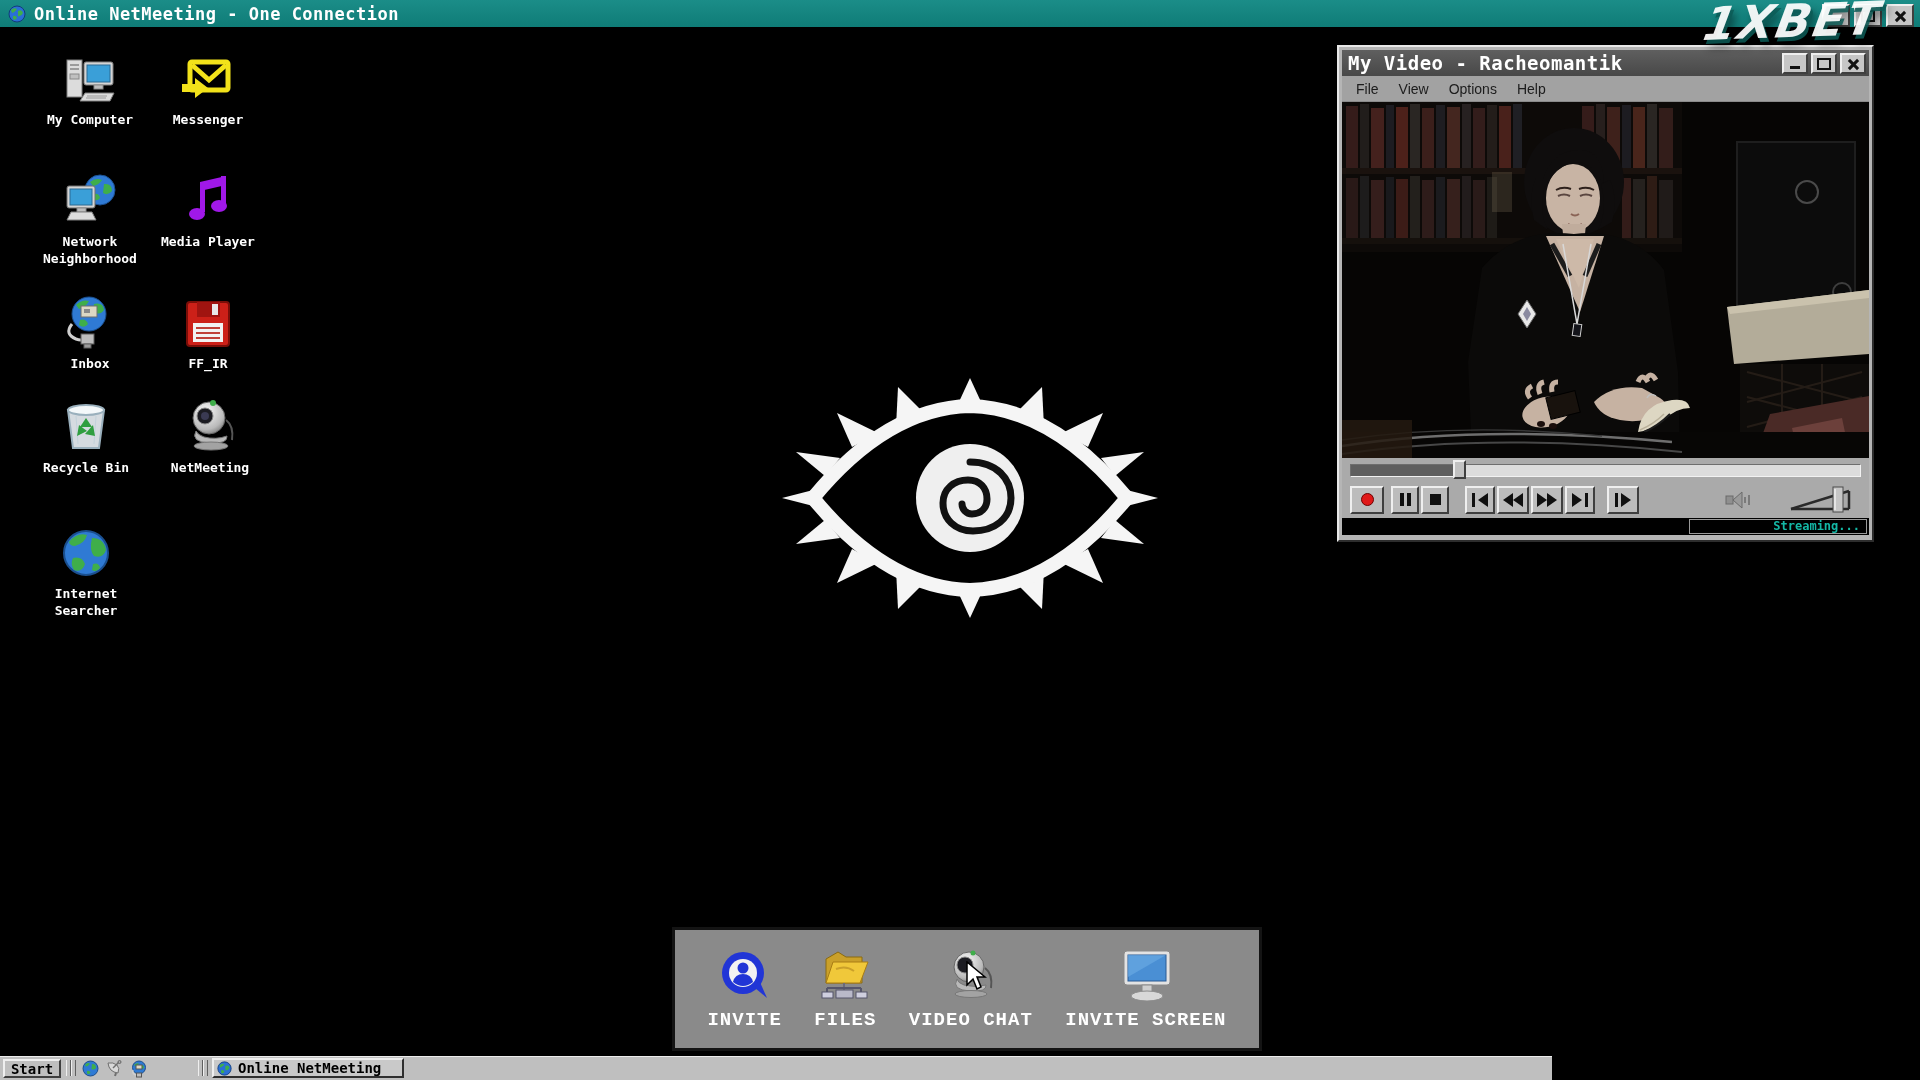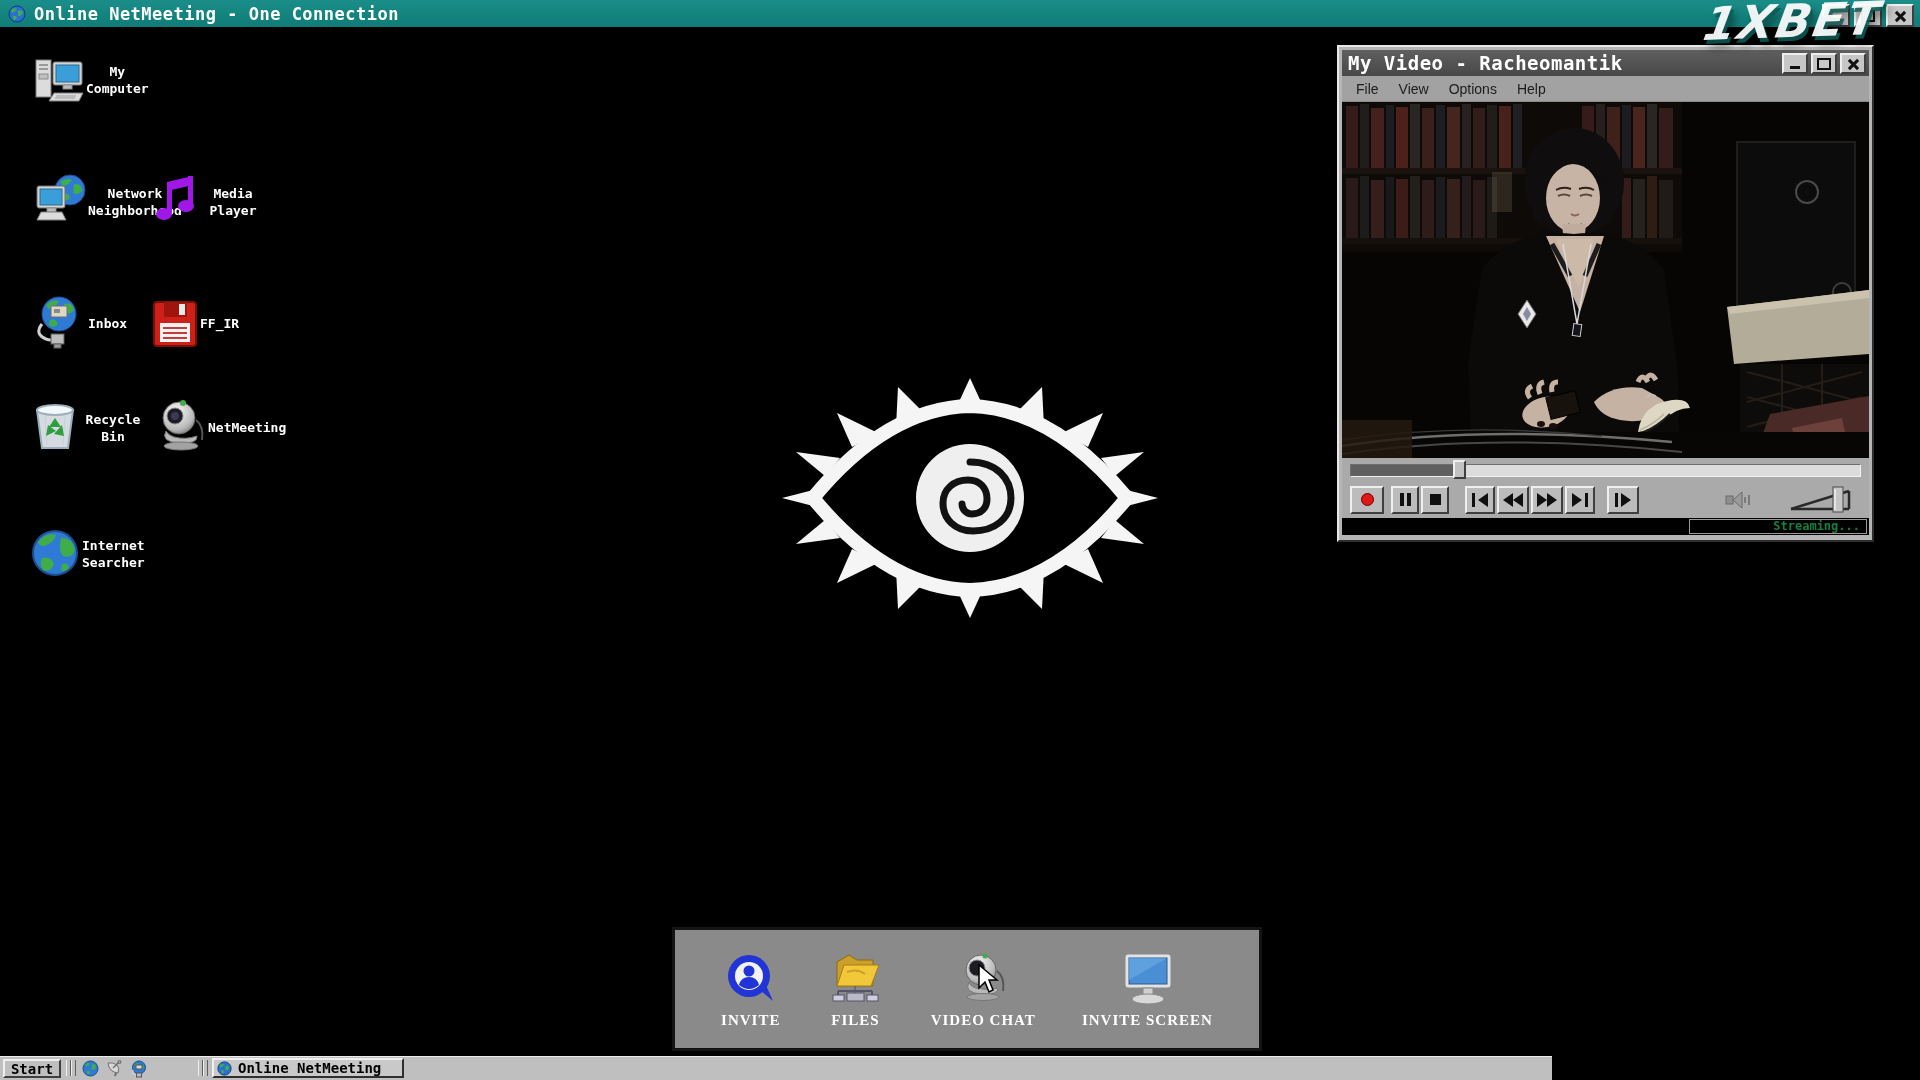--- a/index.html
+++ b/index.html
@@ -21,21 +21,21 @@
   .wbtn .g-cls::before{transform:rotate(45deg);} .wbtn .g-cls::after{transform:rotate(-45deg);}
   .wbtn-sm{width:22px;height:17px;}
 
   
   #watermark{position:absolute;top:-6px;right:40px;z-index:6;pointer-events:none;
     font-family:"DejaVu Sans", sans-serif;font-style:italic;font-weight:900;font-size:46px;
     color:rgba(255,255,255,.93);transform:skewX(-12deg) rotate(-2deg);
     text-shadow:3px 4px 0 rgba(12,90,86,.85), 6px 8px 8px rgba(0,0,0,.45);letter-spacing:2px;}
 
   
-  .dicon{position:absolute;width:116px;display:flex;align-items:center;cursor:default;}
+  .dicon{position:absolute;width:116px;display:flex;flex-direction:column;align-items:center;cursor:default;}
   .dicon .ic{height:58px;display:flex;align-items:flex-end;justify-content:center;}
   .dlabel{margin-top:5px;max-width:96px;text-align:center;color:#fff;font-weight:bold;
           font-size:13px;line-height:17px;}
 
   
   #eye{position:absolute;left:775px;top:348px;}
 
   
   #video-window{position:absolute;left:1337px;top:45px;width:537px;height:497px;
     background:#b5b5b5;border:2px solid;border-color:#e8e8e8 #2d2d2d #2d2d2d #e8e8e8;
@@ -58,28 +58,28 @@
   .cbtn{height:28px;background:#bcbcbc;border:2px solid;border-color:#efefef #3f3f3f #3f3f3f #efefef;
     display:flex;align-items:center;justify-content:center;gap:3px;box-sizing:border-box;}
   .dot{width:11px;height:11px;border-radius:50%;background:#e01818;border:1px solid #6d0000;}
   .sq{width:11px;height:11px;background:#101010;}
   .pbar{width:4px;height:13px;background:#101010;}
   .tri-l{width:0;height:0;border-top:7px solid transparent;border-bottom:7px solid transparent;border-right:10px solid #101010;}
   .tri-r{width:0;height:0;border-top:7px solid transparent;border-bottom:7px solid transparent;border-left:10px solid #101010;}
   .vbar{width:3px;height:14px;background:#101010;}
   #vw-status{height:17px;background:#000;position:relative;}
   #status-box{position:absolute;right:2px;top:1px;width:170px;height:13px;border:1px solid #9a9a9a;
-    color:#15803d;font-size:12px;font-weight:bold;text-align:right;padding-right:6px;line-height:13px;}
+    color:#14b8a6;font-size:12px;font-weight:bold;text-align:right;padding-right:6px;line-height:13px;}
 
   
   #action-panel{position:absolute;left:672px;top:927px;width:590px;height:124px;background:#8a8a8a;
     border:3px solid #141414;box-sizing:border-box;display:flex;justify-content:space-evenly;align-items:center;}
   .act{display:flex;flex-direction:column;align-items:center;}
   .act .ic{height:58px;display:flex;align-items:center;justify-content:center;position:relative;}
-  .alabel{margin-top:4px;color:#fff;font-family:Liberation Serif, serif;font-weight:bold;font-size:15px;letter-spacing:1px;text-align:right;}
+  .alabel{margin-top:4px;color:#fff;font-family:Liberation Mono, monospace;font-weight:bold;font-size:19px;letter-spacing:1px;text-align:right;}
 
   
   #taskbar{position:absolute;left:0;bottom:0;width:1552px;height:23px;background:#bfbfbf;
     border-top:1px solid #ececec;}
   #start-btn{position:absolute;left:3px;top:2px;width:58px;height:19px;background:#bfbfbf;
     border:2px solid;border-color:#efefef #3f3f3f #3f3f3f #efefef;box-sizing:border-box;
     display:flex;align-items:center;justify-content:center;color:#000;font-weight:bold;font-size:14px;}
   .tsep{position:absolute;top:3px;width:3px;height:16px;border-left:1px solid #efefef;border-right:1px solid #5f5f5f;}
   .tray-ic{position:absolute;top:3px;}
   #task-btn{position:absolute;left:212px;top:1px;width:192px;height:20px;background:#c9c9c9;
@@ -122,20 +122,30 @@
         <rect x="24" y="13" width="23" height="17" fill="#3a9fd8" stroke="#2a6a94"></rect>
         <rect x="31" y="33" width="9" height="4" fill="#bdbdbd" stroke="#8a8a8a"></rect>
         <polygon points="22,41 51,41 47,49 17,49" fill="#dcdcdc" stroke="#7e7e7e"></polygon>
         <line x1="24" y1="44" x2="44" y2="44" stroke="#9a9a9a"></line>
           <line x1="23" y1="46" x2="43" y2="46" stroke="#9a9a9a"></line>
       </svg>
     </div>
     <div class="dlabel">My Computer</div>
   </div>
 
+  <div class="dicon" style="left:150px;top:48px;">
+    <div class="ic">
+      <svg width="56" height="54" viewBox="0 0 56 54">
+        <rect x="10" y="10" width="38" height="28" rx="2" fill="none" stroke="#f2e21a" stroke-width="5"></rect>
+        <polyline points="12,13 29,28 46,13" fill="none" stroke="#f2e21a" stroke-width="5"></polyline>
+        <polygon points="2,32 15,32 15,26 28,36 15,46 15,40 2,40" fill="#f2e21a"></polygon>
+      </svg>
+    </div>
+    <div class="dlabel">Messenger</div>
+  </div>
 
   <div class="dicon" style="left:32px;top:170px;">
     <div class="ic">
       <svg width="56" height="56" viewBox="0 0 56 56">
         <circle cx="38" cy="18" r="15" fill="#2f7ad4" stroke="#1a4f8f"></circle>
         <path d="M28,10 Q34,5 40,8 Q37,13 31,14 Z M42,12 Q50,11 50,19 Q46,24 41,21 Z M32,22 Q37,21 38,26 Q35,30 31,27 Z" fill="#3fae4a"></path>
         <rect x="5" y="14" width="28" height="22" rx="2" fill="#d4d4d4" stroke="#6e6e6e"></rect>
         <rect x="8" y="17" width="22" height="16" fill="#3a9fd8" stroke="#2a6a94"></rect>
         <rect x="15" y="36" width="9" height="4" fill="#bdbdbd" stroke="#8a8a8a"></rect>
         <polygon points="9,40 30,40 34,48 5,48" fill="#dcdcdc" stroke="#7e7e7e"></polygon>

